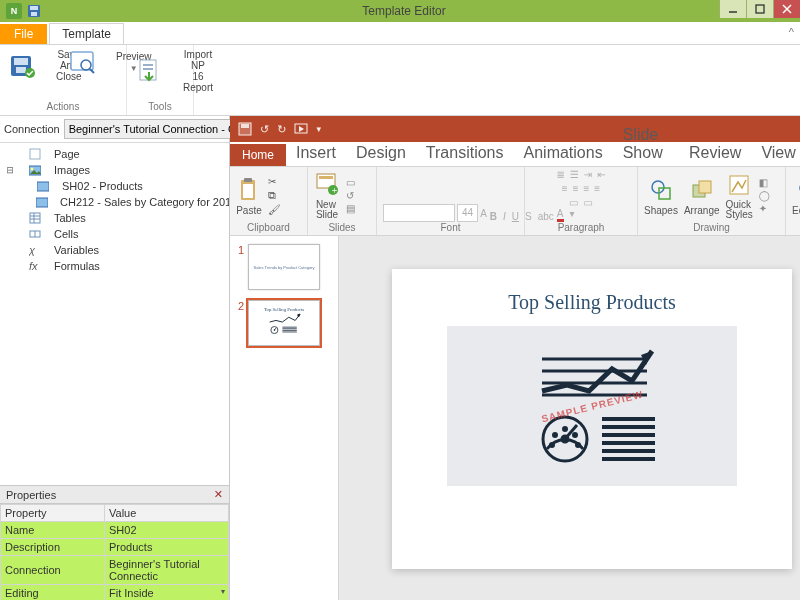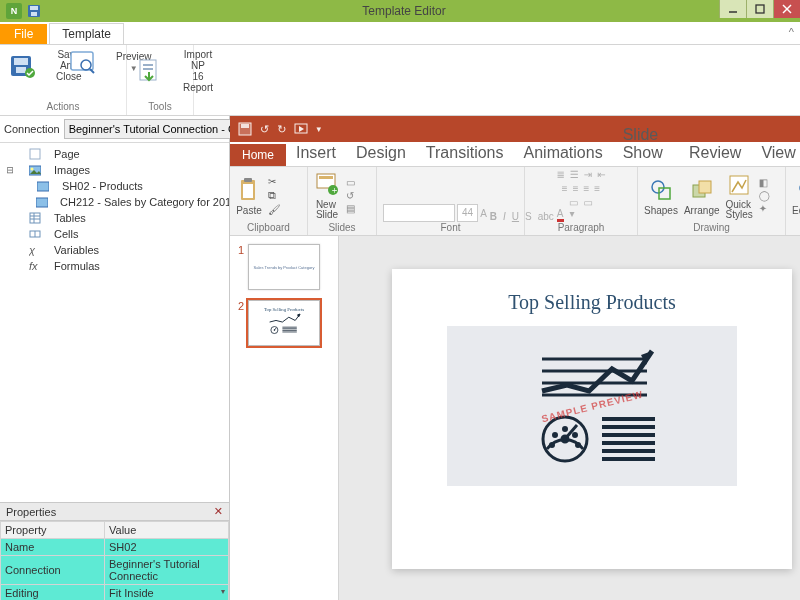--- a/index.html
+++ b/index.html
@@ -25,21 +25,21 @@
 .left{width:229px;border-right:1px solid #c9c9c9;display:flex;flex-direction:column;background:#fff}
 .connrow{display:flex;align-items:center;gap:4px;padding:3px 4px;border-bottom:1px solid #d9d9d9}
 .connrow select{flex:1;font-size:11px;border:1px solid #bdbdbd;height:20px;outline:none}
 .tree{flex:1;overflow:auto;padding:3px 2px}
 .tn{display:flex;align-items:center;gap:12px;padding:1px 2px;white-space:nowrap}
 .tn .tw{width:12px;text-align:center;color:#6b6b6b;font-size:9px}
 .tn .ic{width:14px;height:14px;display:inline-flex;align-items:center;justify-content:center}
 .tree .lvl2{padding-left:34px}
 .phead{background:#eaeaea;border-top:1px solid #c9c9c9;border-bottom:1px solid #c9c9c9;padding:2px 6px;font-size:11px;display:flex;justify-content:space-between;align-items:center}
 .ptable{border-collapse:collapse;width:100%}
-.ptable td{border:1px solid #d4d4d4;padding:2px 4px;font-size:11px;background:#5eead4}
+.ptable td{border:1px solid #d4d4d4;padding:2px 4px;font-size:11px;background:#bef264}
 .ptable tr:first-child td{background:#f2f2f2}
 .ptable td:first-child{width:95px}
 .right{flex:1;background:#e9e9e9;display:flex;flex-direction:column;position:relative}
 .pptqat{height:26px;background:#b7472a;display:flex;align-items:center;gap:8px;padding:0 8px;color:#fff}
 .pptqat span{opacity:.9}
 .ppttabs{height:24px;background:#fff;display:flex;align-items:flex-end;border-bottom:1px solid #d4d4d4}
 .ppttabs .sel{background:#b7472a;color:#fff;padding:4px 12px;font-size:12px}
 .ppttabs .t{padding:4px 10px;font-size:16px;color:#5a5a5a}
 .ppttabs .tell{margin-left:6px;color:#888;font-size:11px;display:flex;align-items:center;gap:3px}
 .pptrib{height:68px;background:#f3f3f3;border-bottom:1px solid #d4d4d4;display:flex;font-size:10px;color:#555}
@@ -248,20 +248,24 @@
       <tbody>
           <tr>
             <td>Property</td>
             <td>Value</td>
           </tr>
       <tr>
             <td>Name</td>
             <td>SH02</td>
           </tr>
       <tr>
+            <td>Description</td>
+            <td>Products</td>
+          </tr>
+      <tr>
             <td>Connection</td>
             <td>Beginner's Tutorial Connectic</td>
           </tr>
       <tr>
             <td>Editing</td>
             <td style="position:relative"><span>Fit Inside</span><span style="position:absolute;right:3px;top:2px;font-size:8px;color:#555">▾</span></td>
           </tr>
     </tbody>
       </table>
   </div>

